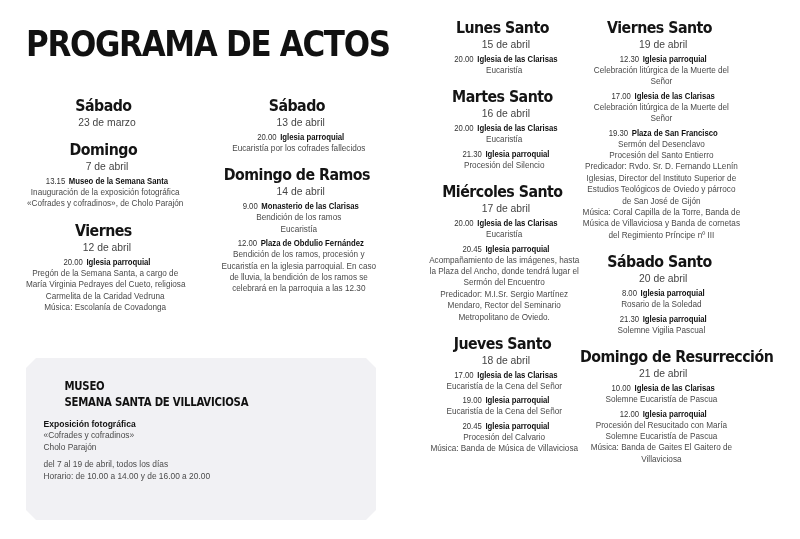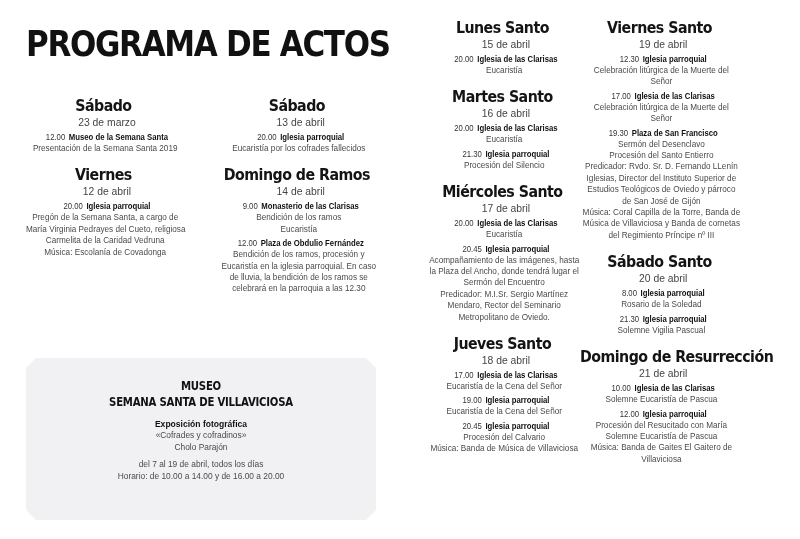--- a/index.html
+++ b/index.html
@@ -40,21 +40,21 @@
     .event-place { font-weight: bold; color: #111; }
     .event-line {
       font-size: 9.3px; line-height: 11.4px; color: #4a4a4a; white-space: nowrap;
       transform: scaleX(0.88); transform-origin: left top;
     }
 
     .museum-box {
       position: absolute; left: 26px; top: 358px; width: 350px; height: 162px;
       background: #f1f1f4;
       clip-path: polygon(10px 0, 340px 0, 350px 10px, 350px 152px, 340px 162px, 10px 162px, 0 152px, 0 10px);
-      text-align: center; padding-top: 20px;
+      text-align: left; padding-top: 20px;
     }
     .museum-title {
       font-family: "DejaVu Sans", sans-serif; font-weight: bold;
       font-size: 13px; line-height: 16px; letter-spacing: -0.3px; color: #111;
       transform: scaleX(0.78); transform-origin: center top; white-space: nowrap;
     }
     .museum-sub {
       margin-top: 8px; font-weight: bold; font-size: 9.5px; line-height: 12px; color: #111;
       transform: scaleX(0.9); transform-origin: center top;
     }
@@ -66,23 +66,28 @@
   </style>
 </head>
 <body>
 
 <div class="title">PROGRAMA DE ACTOS</div>
 
 <div class="col col1">
     <div class="day">
       <div class="day-name">Sábado</div>
       <div class="day-date">23 de marzo</div>
-      <div class="event">
-        <div class="event-head"><span class="event-time">12.00</span><span class="event-place">Museo de la Semana Santa</span></div>
-        <div class="event-line">Presentación de la Semana Santa 2019</div>
+    </div>
+    <div class="day">
+      <div class="day-name">Domingo</div>
+      <div class="day-date">7 de abril</div>
+      <div class="event">
+        <div class="event-head"><span class="event-time">13.15</span><span class="event-place">Museo de la Semana Santa</span></div>
+        <div class="event-line">Inauguración de la exposición fotográfica</div>
+        <div class="event-line">«Cofrades y cofradinos», de Cholo Parajón</div>
       </div>
     </div>
     <div class="day">
       <div class="day-name">Viernes</div>
       <div class="day-date">12 de abril</div>
       <div class="event">
         <div class="event-head"><span class="event-time">20.00</span><span class="event-place">Iglesia parroquial</span></div>
         <div class="event-line">Pregón de la Semana Santa, a cargo de</div>
         <div class="event-line">María Virginia Pedrayes del Cueto, religiosa</div>
         <div class="event-line">Carmelita de la Caridad Vedruna</div>

